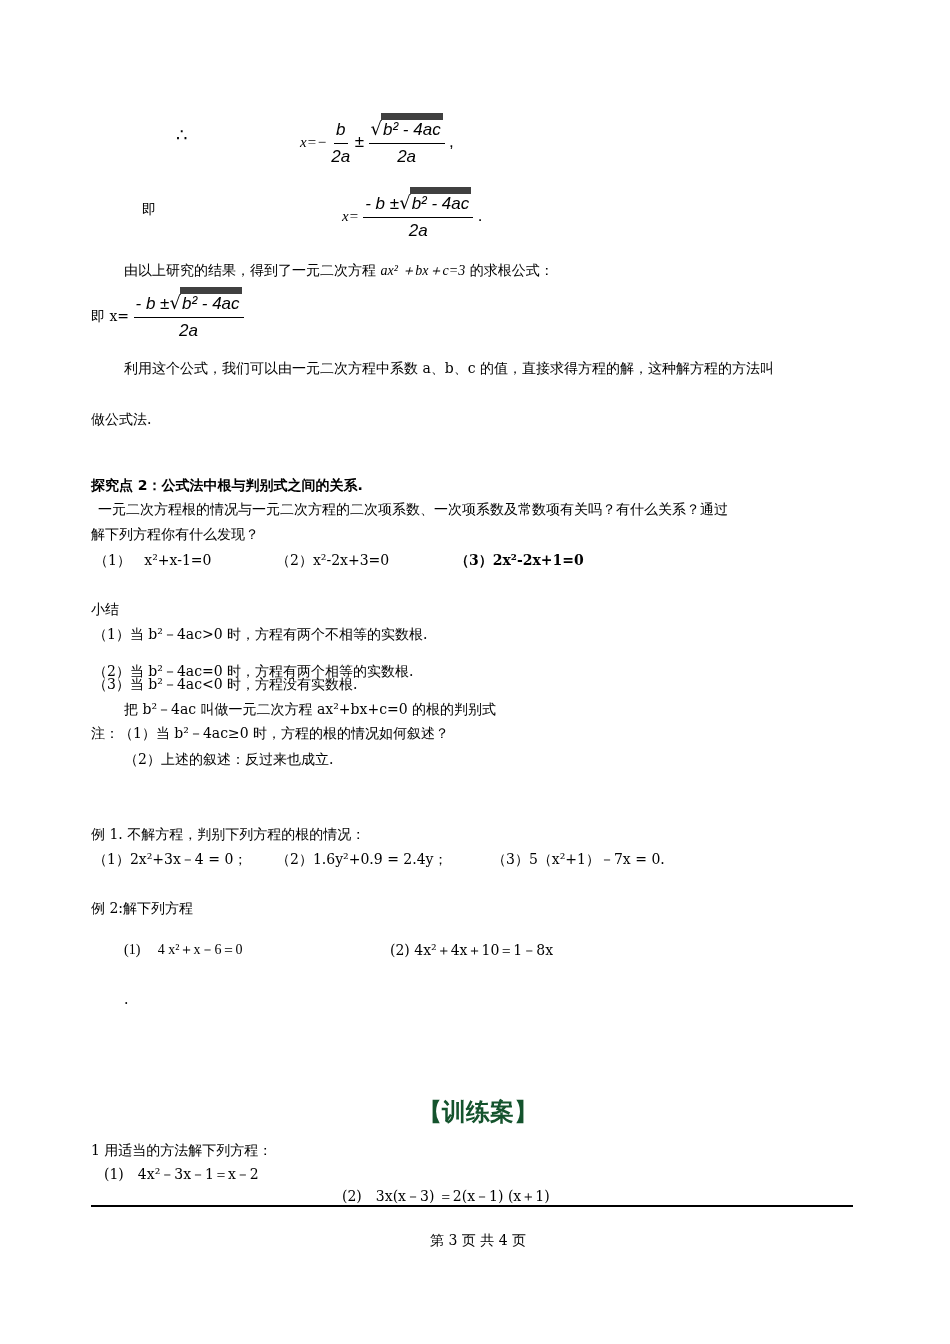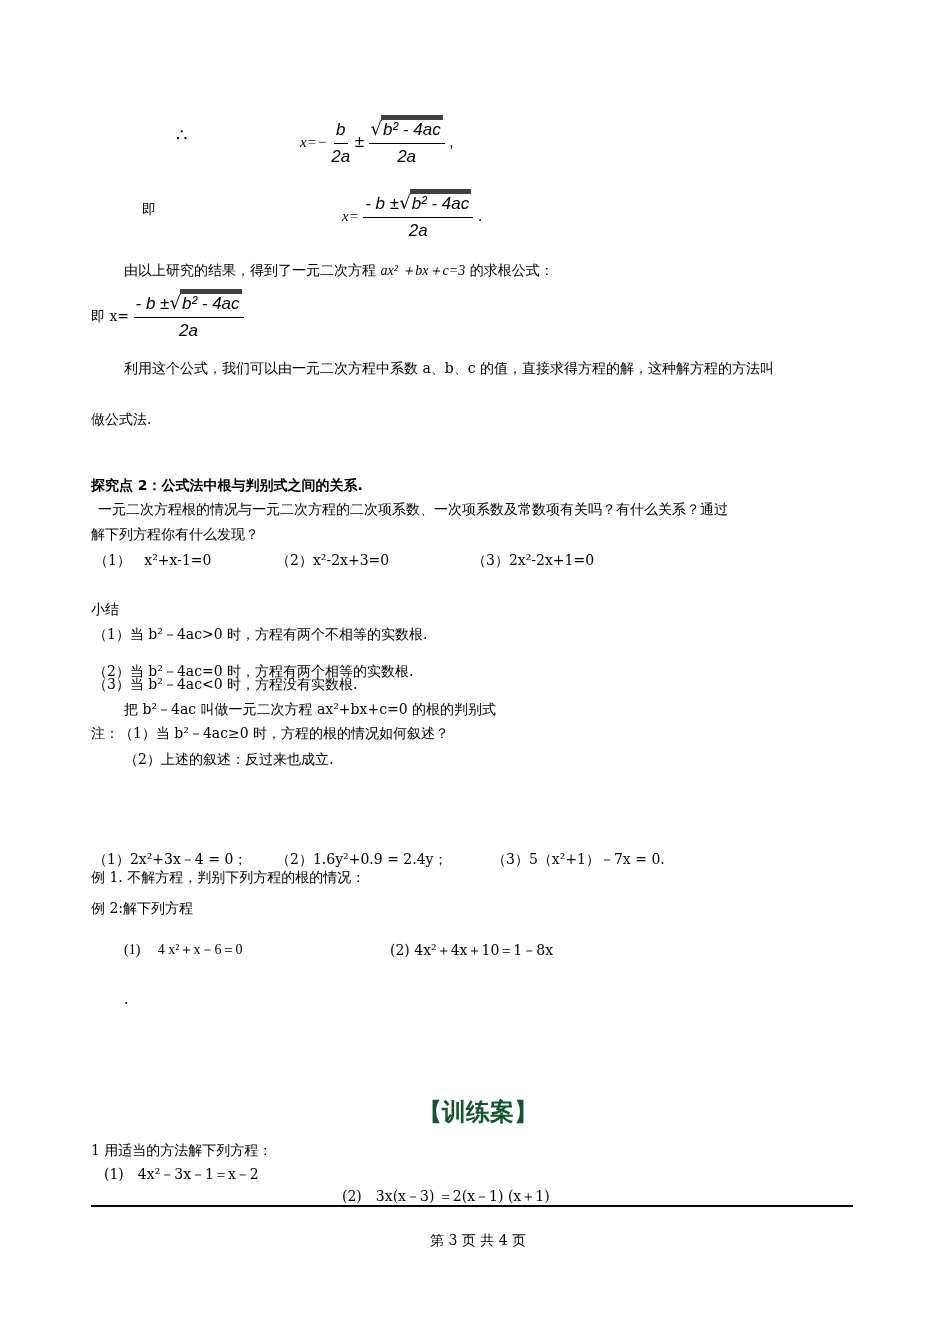--- a/index.html
+++ b/index.html
@@ -9,21 +9,21 @@
       color: #000; font-size: 14px;
     }
     .abs { position: absolute; white-space: nowrap; }
     .txt { font-size: 14px; line-height: 18px; }
     .math { font-family: "Liberation Sans", "DejaVu Sans", sans-serif; font-style: italic; font-size: 17px; }
     .mathup { font-family: "Liberation Sans", "DejaVu Sans", sans-serif; font-size: 17px; }
     .serif-i { font-family: "Liberation Serif", serif; font-style: italic; }
     .frac { display: inline-flex; flex-direction: column; align-items: center; vertical-align: middle; }
     .frac .num { border-bottom: 1px solid #000; padding: 0 2px 2px 2px; line-height: 22px; }
     .frac .den { padding-top: 2px; line-height: 22px; }
-    .sqrt { border-top: 5px solid #404040; padding: 0 2px; }
+    .sqrt { border-top: 7px solid #404040; padding: 0 2px; }
     .radical { font-style: normal; font-family: "DejaVu Sans", sans-serif; font-size: 18px; margin-right: -1px; }
     .bold { font-weight: bold; font-family: "DejaVu Sans", sans-serif; }
     .red-heading {
       color: #14532d; font-weight: bold; font-size: 24px;
       font-family: "DejaVu Sans", sans-serif;
     }
     .rule { position: absolute; left: 91px; width: 762px; top: 1205px; height: 2px; background: #000; }
     .footer { font-size: 14px; }
   </style>
 </head>
@@ -70,31 +70,31 @@
 </div>
 
 <div class="abs txt" style="left:124px; top:359px;">利用这个公式，我们可以由一元二次方程中系数 a、b、c 的值，直接求得方程的解，这种解方程的方法叫</div>
 <div class="abs txt" style="left:91px; top:410px;">做公式法.</div>
 
 <div class="abs txt bold" style="left:91px; top:476px;">探究点 2：公式法中根与判别式之间的关系.</div>
 <div class="abs txt" style="left:98px; top:500px;">一元二次方程根的情况与一元二次方程的二次项系数、一次项系数及常数项有关吗？有什么关系？通过</div>
 <div class="abs txt" style="left:91px; top:525px;">解下列方程你有什么发现？</div>
 <div class="abs txt" style="left:94px; top:551px;"><span>（1）</span>&nbsp;&nbsp;&nbsp;<span>x²+x-1=0</span></div>
 <div class="abs txt" style="left:276px; top:551px;"><span>（2）</span><span>x²-2x+3=0</span></div>
-<div class="abs txt" style="left:472px; top:551px;"><span>（3）</span><span>2x²-2x+1=0</span></div>
+<div class="abs txt" style="left:455px; top:551px;font-weight:bold;"><span>（3）</span><span>2x²-2x+1=0</span></div>
 
 <div class="abs txt" style="left:91px; top:600px;">小结</div>
 <div class="abs txt" style="left:93px; top:625px;">（1）当 b²－4ac&gt;0 时，方程有两个不相等的实数根.</div>
 <div class="abs txt" style="left:93px; top:650px;margin-top:12px;">（2）当 b²－4ac=0 时，方程有两个相等的实数根.</div>
 <div class="abs txt" style="left:93px; top:675px;text-align:right;">（3）当 b²－4ac&lt;0 时，方程没有实数根.</div>
 <div class="abs txt" style="left:124px; top:700px;">把 b²－4ac 叫做一元二次方程 ax²+bx+c=0 的根的判别式</div>
 <div class="abs txt" style="left:91px; top:724px;">注：（1）当 b²－4ac≥0 时，方程的根的情况如何叙述？</div>
 <div class="abs txt" style="left:124px; top:750px;">（2）上述的叙述：反过来也成立.</div>
 
-<div class="abs txt" style="left:91px; top:825px;margin-top:43px;">例 1. 不解方程，判别下列方程的根的情况：</div>
+<div class="abs txt" style="left:91px; top:825px;">例 1. 不解方程，判别下列方程的根的情况：</div>
 <div class="abs txt" style="left:93px; top:850px;">（1）2x²+3x－4 = 0；</div>
 <div class="abs txt" style="left:276px; top:850px;">（2）1.6y²+0.9 = 2.4y；</div>
 <div class="abs txt" style="left:492px; top:850px;">（3）5（x²+1）－7x = 0.</div>
 
 <div class="abs txt" style="left:91px; top:899px;">例 2:解下列方程</div>
 <div class="abs txt serif-i" style="left:124px; top:941px; font-style:normal;">(1)　 4  x²＋x－6＝0</div>
 <div class="abs txt" style="left:390px; top:941px;">(2) 4x²＋4x＋10＝1－8x</div>
 <div class="abs txt" style="left:124px; top:990px;">.</div>
 
 <div class="abs red-heading" style="left:418px; top:1096px;">【训练案】</div>

